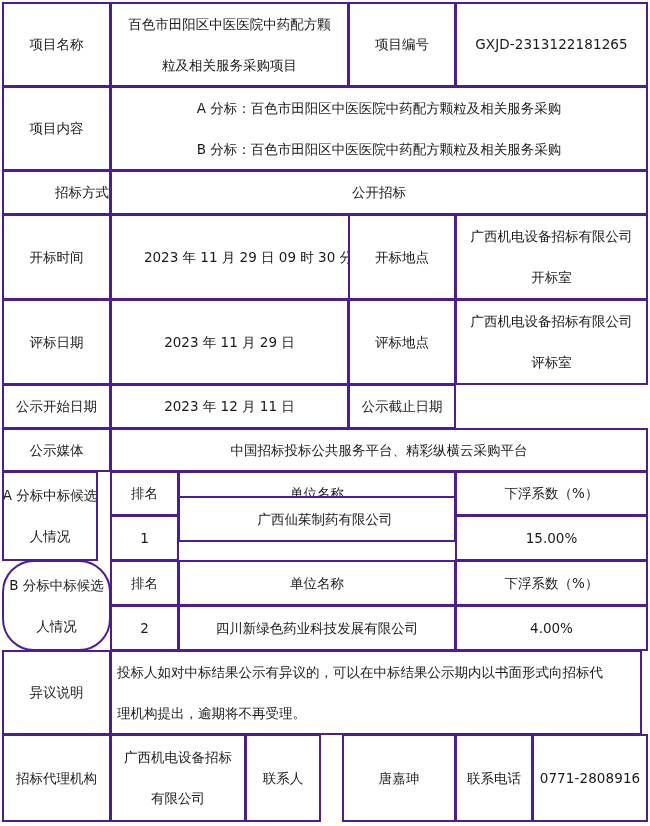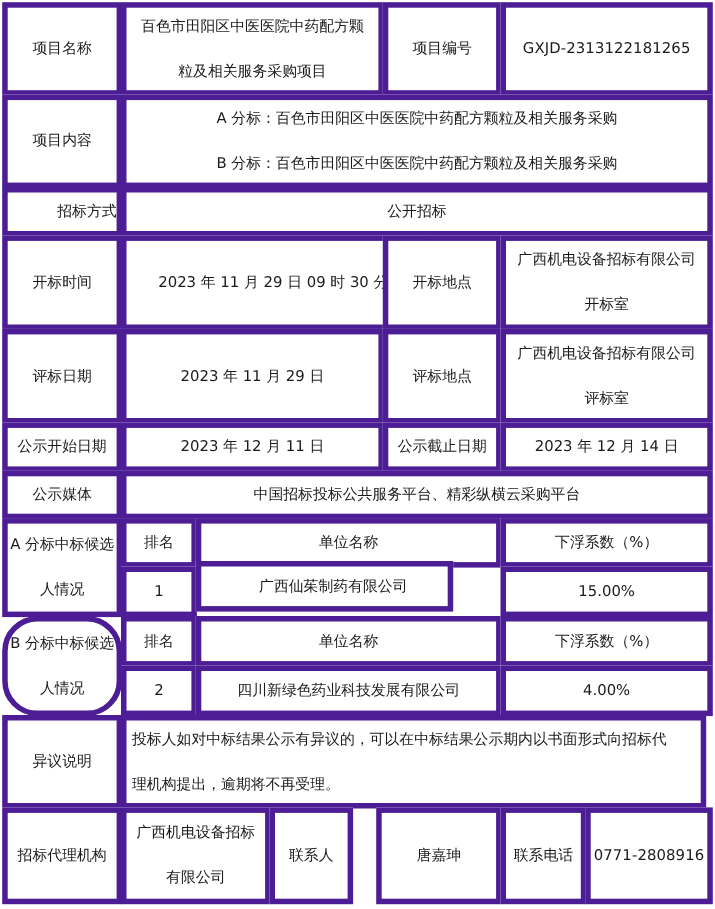--- a/index.html
+++ b/index.html
@@ -18,21 +18,21 @@
     .tbl {
       position: absolute;
       left: 2px;
       top: 2px;
       width: 646px;
       height: 820px;
     }
     .cell {
       position: absolute;
       box-sizing: border-box;
-      border: 5px solid #4c1d95;
+      border: 2px solid #4c1d95;
       display: flex;
       flex-direction: column;
       align-items: center;
       justify-content: center;
       text-align: center;
       font-size: 13.5px;
       line-height: 41px;
       overflow: hidden;
       white-space: nowrap;
       background: #fff;
@@ -109,48 +109,45 @@
 
   <div class="cell" style="left:0;top:382px;width:109px;height:45px;">
     <span>公示开始日期</span>
   </div>
   <div class="cell" style="left:108px;top:382px;width:239px;height:45px;">
     <span>2023 年 12 月 11 日</span>
   </div>
   <div class="cell" style="left:346px;top:382px;width:108px;height:45px;">
     <span>公示截止日期</span>
   </div>
-  <div class="cell" style="left:453px;top:382px;width:193px;height:45px;">
-    <span>2023 年 12 月 14 日</span>
-  </div>
 
   <div class="cell" style="left:0;top:426px;width:109px;height:44px;">
     <span>公示媒体</span>
   </div>
   <div class="cell" style="left:108px;top:426px;width:538px;height:44px;">
     <span>中国招标投标公共服务平台、精彩纵横云采购平台</span>
   </div>
 
-  <div class="cell" style="left:0;top:469px;width:109px;height:90px;">
+  <div class="cell" style="left:0;top:469px;width:96px;height:90px;">
     <span>A 分标中标候选</span>
     <span>人情况</span>
   </div>
   <div class="cell" style="left:108px;top:469px;width:69px;height:45px;">
     <span>排名</span>
   </div>
   <div class="cell" style="left:176px;top:469px;width:278px;height:45px;">
     <span>单位名称</span>
   </div>
   <div class="cell" style="left:453px;top:469px;width:193px;height:45px;">
     <span>下浮系数（%）</span>
   </div>
   <div class="cell" style="left:108px;top:513px;width:69px;height:46px;">
     <span>1</span>
   </div>
-  <div class="cell" style="left:176px;top:508px;width:234px;height:46px;padding-left:16px;">
+  <div class="cell" style="left:176px;top:494px;width:278px;height:46px;padding-left:16px;">
     <span>广西仙茱制药有限公司</span>
   </div>
   <div class="cell" style="left:453px;top:513px;width:193px;height:46px;">
     <span>15.00%</span>
   </div>
 
   <div class="cell" style="left:0;top:558px;width:109px;height:91px;border-radius:32px;">
     <span>B 分标中标候选</span>
     <span>人情况</span>
   </div>

